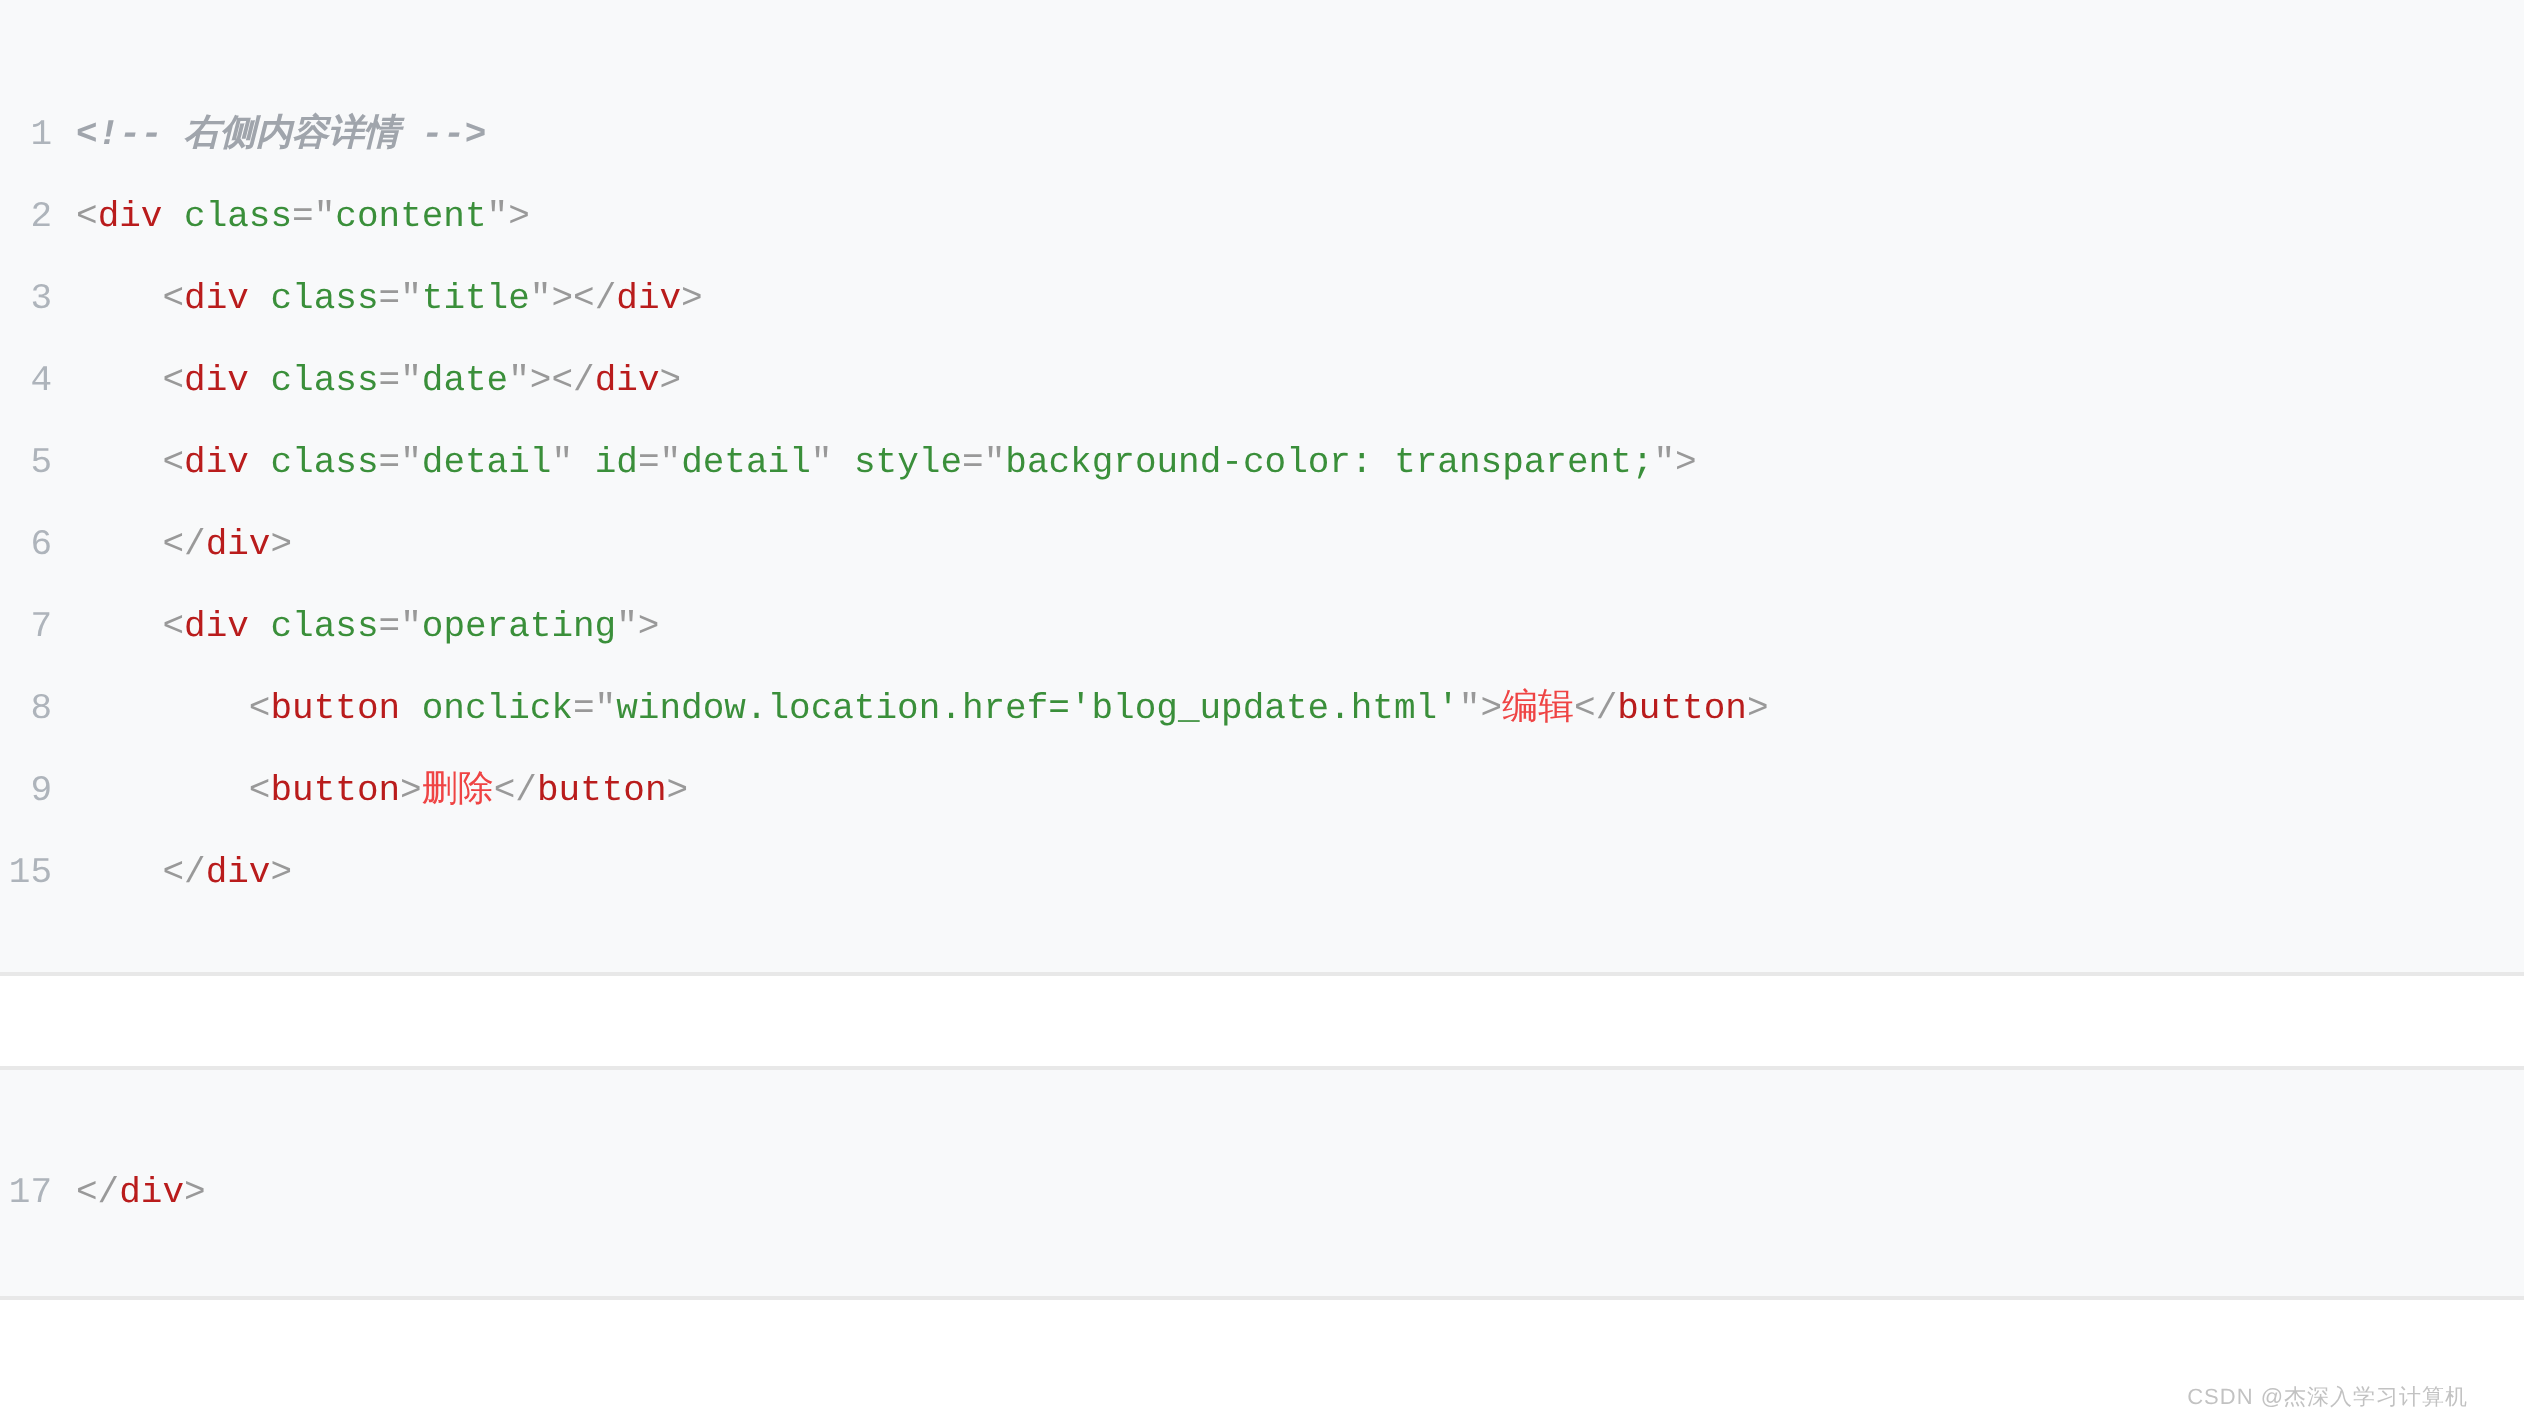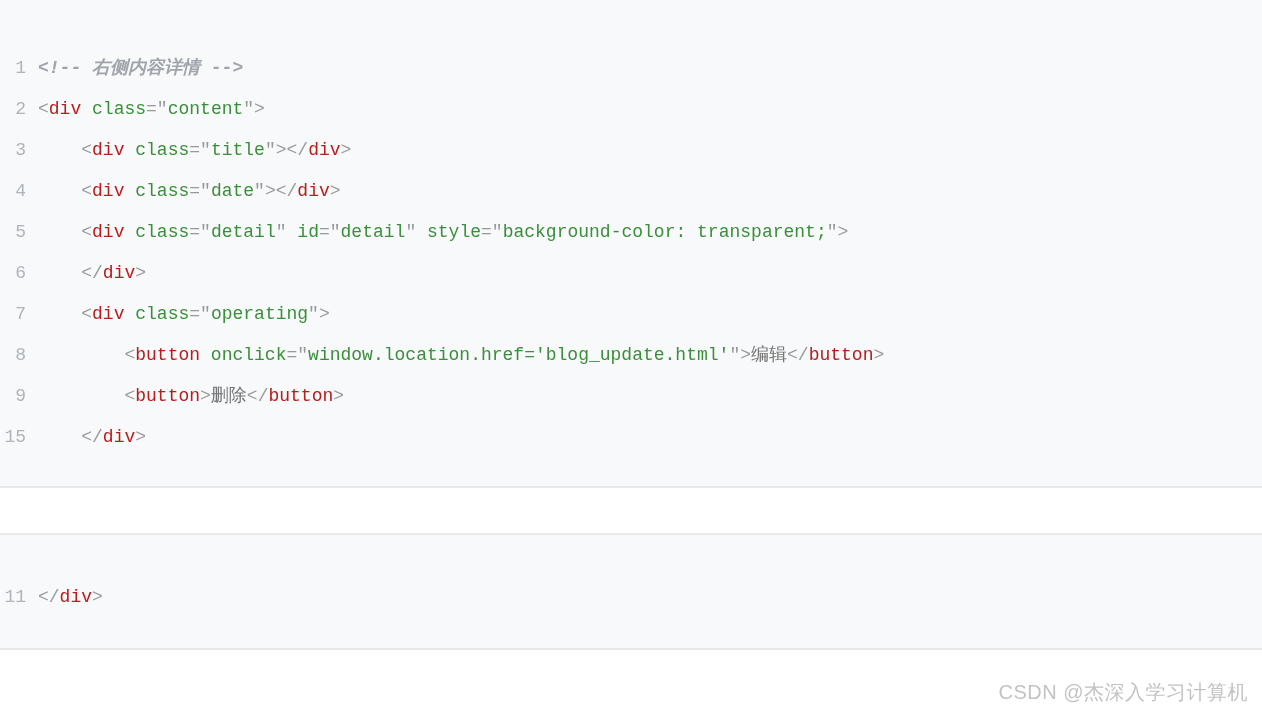--- a/index.html
+++ b/index.html
@@ -33,32 +33,32 @@
   }
   .code {
     flex: 1;
     color: #333;
   }
   .comment { color: #a0a5ac; font-style: italic; font-weight: bold; }
   .punct { color: #999999; }
   .attr-name { color: #3a8f3a; }
   .attr-val { color: #3a8f3a; }
   .tagname { color: #b91c1c; text-align: center; }
-  .plain { color: #737373; }
+  .plain { color: #ef4444; }
   .spacer-top { height: 48px; }
   .spacer-bot { height: 28px; }
   .spacer-top2 { height: 42px; }
   .spacer-bot2 { height: 30px; }
   .watermark {
     position: fixed;
-    right: 14px;
+    right: 28px;
     bottom: 6px;
     color: rgba(120,120,120,0.45);
     font-family: Arial, sans-serif;
-    font-size: 20px;
+    font-size: 11px;
     letter-spacing: 0.5px;
   }
 </style>
 </head>
 <body>
 
 <div class="code-block">
   <div class="spacer-top"></div>
   <div id="lines1">
       <div class="line"><div class="gutter">1</div><div class="code"><span class="comment">&lt;!-- 右侧内容详情 --&gt;</span></div></div>
@@ -71,18 +71,18 @@
       <div class="line"><div class="gutter">8</div><div class="code"><span>        </span><span class="punct">&lt;</span><span class="tagname">button</span><span class="plain"> </span><span class="attr-name">onclick</span><span class="punct">=</span><span class="punct">"</span><span class="attr-val">window.location.href='blog_update.html'</span><span class="punct">"</span><span class="punct">&gt;</span><span class="plain">编辑</span><span class="punct">&lt;/</span><span class="tagname">button</span><span class="punct">&gt;</span></div></div>
       <div class="line"><div class="gutter">9</div><div class="code"><span>        </span><span class="punct">&lt;</span><span class="tagname">button</span><span class="punct">&gt;</span><span class="plain">删除</span><span class="punct">&lt;/</span><span class="tagname">button</span><span class="punct">&gt;</span></div></div>
       <div class="line"><div class="gutter">15</div><div class="code"><span>    </span><span class="punct">&lt;/</span><span class="tagname">div</span><span class="punct">&gt;</span></div></div>
     </div>
   <div class="spacer-bot"></div>
 </div>
 
 <div class="code-block second">
   <div class="spacer-top2"></div>
   <div id="lines2">
-      <div class="line"><div class="gutter">11</div><div class="code"><span class="punct">&lt;/</span><span class="tagname">div</span><span class="punct">&gt;</span></div></div>
+      <div class="line"><div class="gutter">17</div><div class="code"><span class="punct">&lt;/</span><span class="tagname">div</span><span class="punct">&gt;</span></div></div>
     </div>
   <div class="spacer-bot2"></div>
 </div>
 
 <div class="watermark">CSDN @杰深入学习计算机</div>
 
 </body></html>

